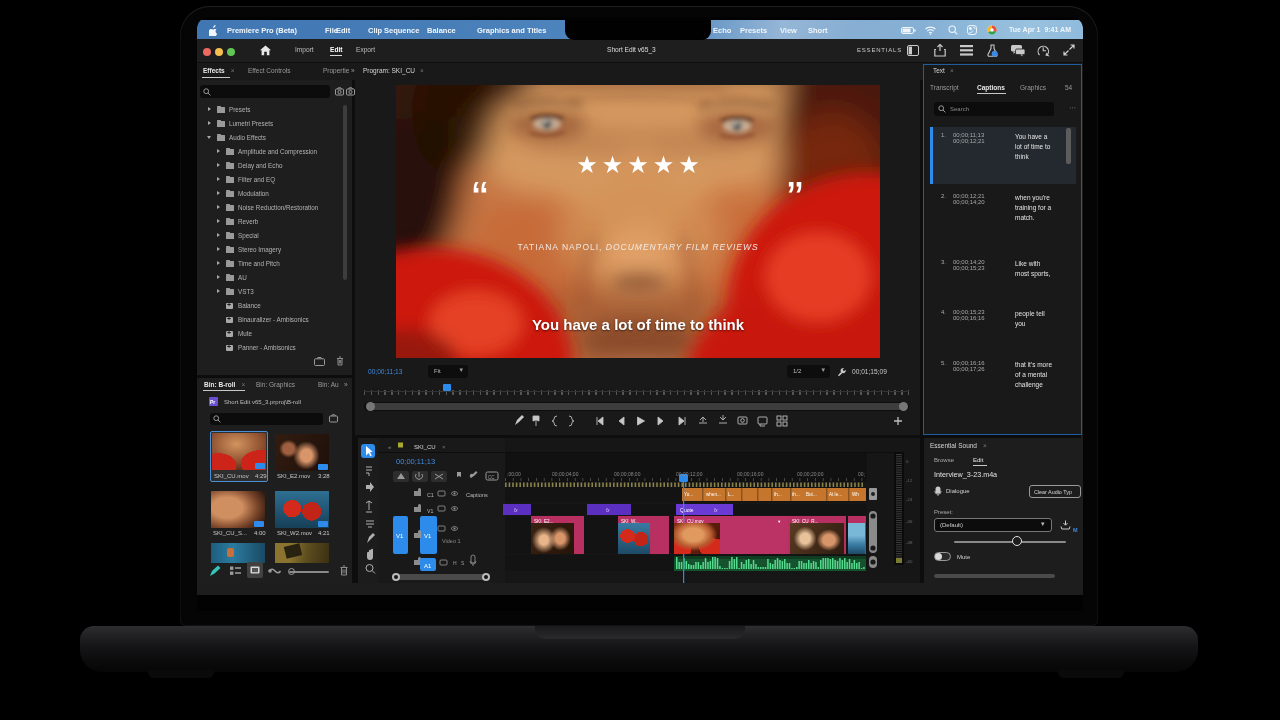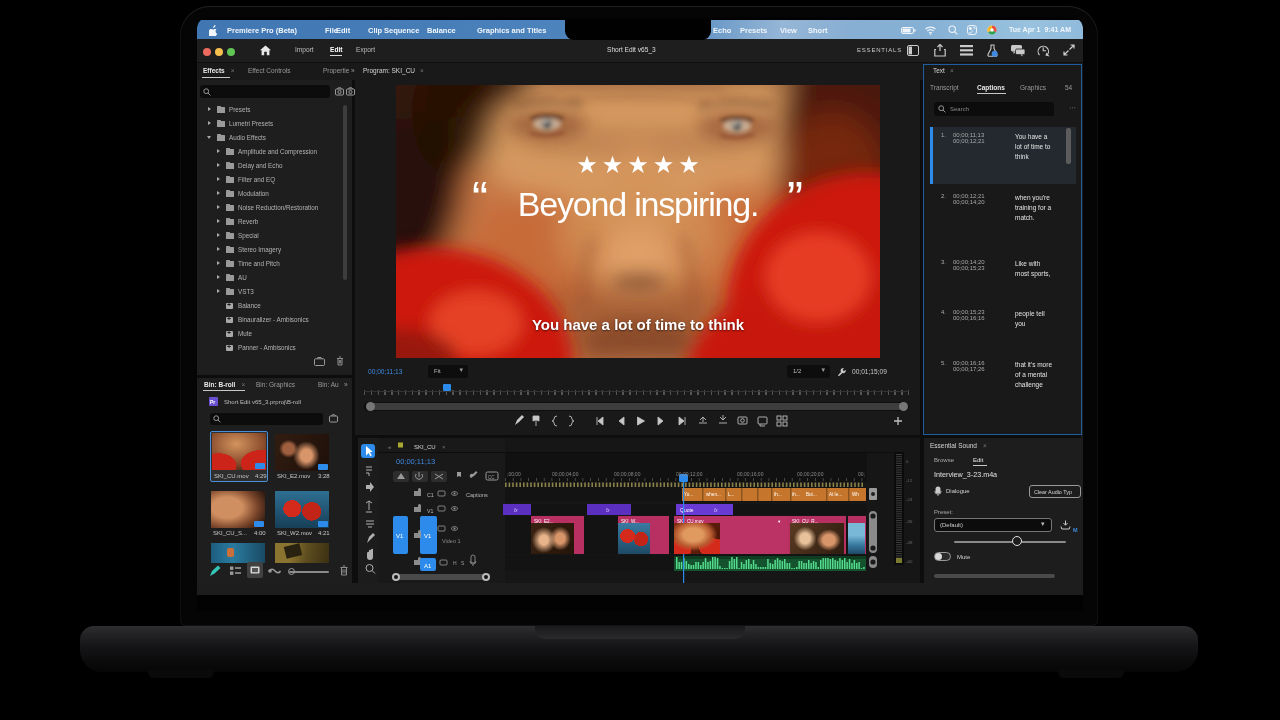--- a/index.html
+++ b/index.html
@@ -365,22 +365,22 @@
               <path d="M324 50 Q341 55 358 49" stroke="#8a4e30" stroke-width="3" fill="none"></path>
             </g>
             <g filter="url(#b2)">
               <circle cx="149.5" cy="37" r="1.5" fill="#fff"></circle>
               <circle cx="339.5" cy="39" r="1.5" fill="#fff"></circle>
             </g>
             <rect x="0" y="0" width="484" height="273" fill="#c83c14" opacity="0.07"></rect>
           </svg>
           <div class="abs" style="left:0;top:66px;width:484px;text-align:center;color:#fff;font-size:24px;letter-spacing:4px;text-indent:4px">★★★★★</div>
           <div class="abs" style="left:76px;top:86px;color:#fff;font-size:48px">“</div>
-          <div class="abs" style="left:0;top:100px;width:484px;text-align:center;color:#fff;font-size:34px;letter-spacing:-1.2px">Beyond inspiring.</div>
           <div class="abs" style="left:391px;top:86px;color:#fff;font-size:48px">”</div>
+          <div class="abs" style="left:0;top:157px;width:484px;text-align:center;color:#f2e8e2;font-size:8.5px;letter-spacing:1px">TATIANA NAPOLI, <i>DOCUMENTARY FILM REVIEWS</i></div>
           <div class="abs" style="left:0;top:231px;width:484px;text-align:center;color:#fff;font-size:15px;font-weight:bold;text-shadow:0 1px 2px rgba(0,0,0,.6)">You have a lot of time to think</div>
         </div>
 
         <div class="abs t7" style="left:13px;top:288px;color:#3f8ae0">00;00;11;13</div>
         <div class="abs" style="left:73px;top:285px;width:40px;height:13px;background:#0d0d0d;border-radius:3px;color:#bbb;font-size:6px">
             <span style="position:absolute;left:6px;top:3px">Fit</span>
             <span style="position:absolute;right:5px;top:1px;font-size:7px;color:#999">▾</span>
           </div>
         <div class="abs" style="left:432px;top:285px;width:43px;height:13px;background:#0d0d0d;border-radius:3px;color:#bbb;font-size:6px">
             <span style="position:absolute;left:6px;top:3px">1/2</span>

